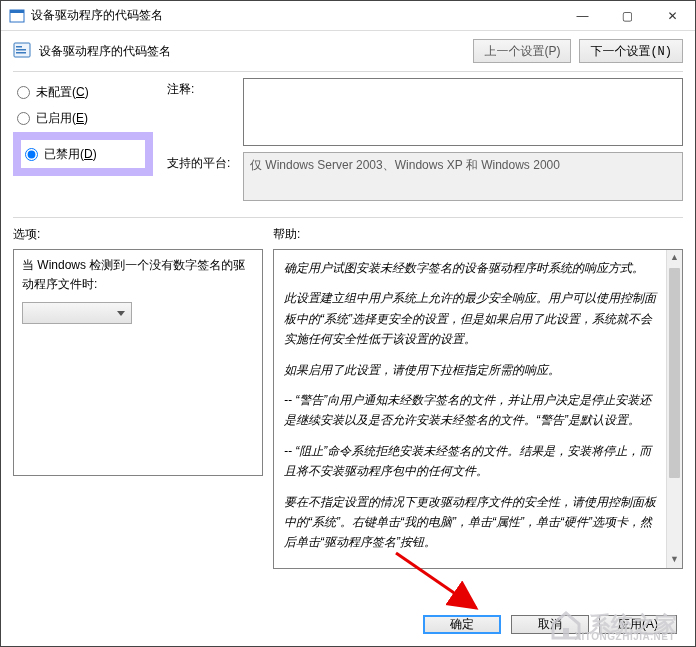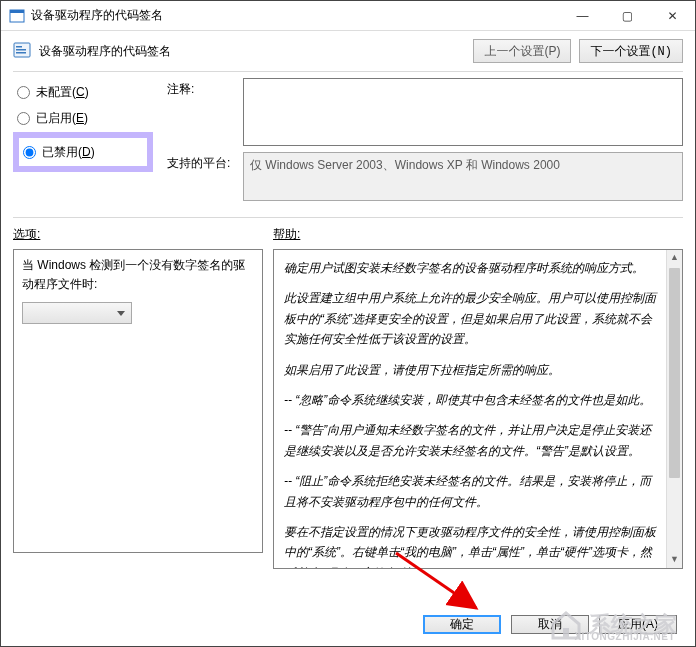--- a/index.html
+++ b/index.html
@@ -77,21 +77,21 @@
     margin: 2px 0;
     padding-left: 2px;
     font-size: 12px;
   }
   .radio-row input[type=radio] {
     width: 13px; height: 13px;
     margin: 0 6px 0 2px;
   }
   .radio-row .u { text-decoration: underline; }
   .radio-highlight {
-    border: 6px solid #c4b5fd;
+    border: 8px solid #c4b5fd;
     padding: 2px 4px 2px 0;
     margin: 2px 0;
   }
   .right-col { flex: 1; display: flex; flex-direction: column; }
   .field-row { display: flex; align-items: flex-start; margin-bottom: 6px; gap: 12px; }
   .field-label { width: 64px; color: #000; padding-top: 3px; }
   .comment-box {
     flex: 1; height: 68px;
     border: 1px solid #7a7a7a;
     background: #fff;
@@ -109,34 +109,33 @@
     padding: 4px 6px;
     overflow: hidden;
   }
 
   .hr2 { border-top: 1px solid #d9d9d9; margin: 10px 12px 6px 12px; }
 
   
   .section-labels {
     display: flex;
     padding: 0 12px;
-    text-decoration: underline;
   }
   .section-labels .lbl-left { width: 260px; }
   .section-labels div { font-size: 12px; padding: 2px 0 6px 0; }
 
   
   .lower {
     display: flex;
     gap: 10px;
     padding: 0 12px;
   }
   .options-panel {
     width: 250px;
-    height: 304px;
+    height: 227px;
     border: 1px solid #828282;
     background: #fff;
     padding: 6px 8px;
     font-size: 12px;
   }
   .options-panel .opt-text { line-height: 1.6; }
   .fake-combo {
     margin-top: 8px;
     width: 110px; height: 22px;
     border: 1px solid #a9a9a9;
@@ -302,21 +301,20 @@
 <div class="lower">
   <div class="options-panel">
     <div class="opt-text">当 Windows 检测到一个没有数字签名的驱动程序文件时:</div>
     <div class="fake-combo"></div>
   </div>
   <div class="help-panel">
     <div class="help-content">
       <p>确定用户试图安装未经数字签名的设备驱动程序时系统的响应方式。</p>
       <p>此设置建立组中用户系统上允许的最少安全响应。用户可以使用控制面板中的“系统”选择更安全的设置，但是如果启用了此设置，系统就不会实施任何安全性低于该设置的设置。</p>
       <p>如果启用了此设置，请使用下拉框指定所需的响应。</p>
-      <p>-- “忽略”命令系统继续安装，即使其中包含未经签名的文件也是如此。</p>
       <p>-- “警告”向用户通知未经数字签名的文件，并让用户决定是停止安装还是继续安装以及是否允许安装未经签名的文件。“警告”是默认设置。</p>
       <p>-- “阻止”命令系统拒绝安装未经签名的文件。结果是，安装将停止，而且将不安装驱动程序包中的任何文件。</p>
       <p>要在不指定设置的情况下更改驱动程序文件的安全性，请使用控制面板中的“系统”。右键单击“我的电脑”，单击“属性”，单击“硬件”选项卡，然后单击“驱动程序签名”按钮。</p>
     </div>
     <div class="scrollbar">
       <div class="arrow up">▲</div>
       <div class="thumb"></div>
       <div class="arrow down">▼</div>
     </div>
   </div>

